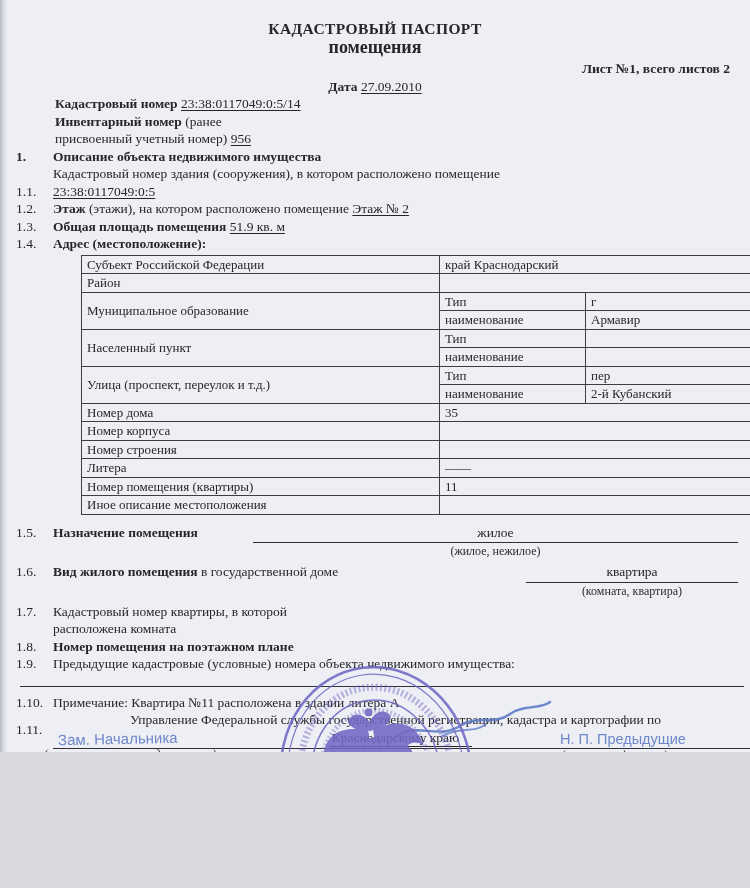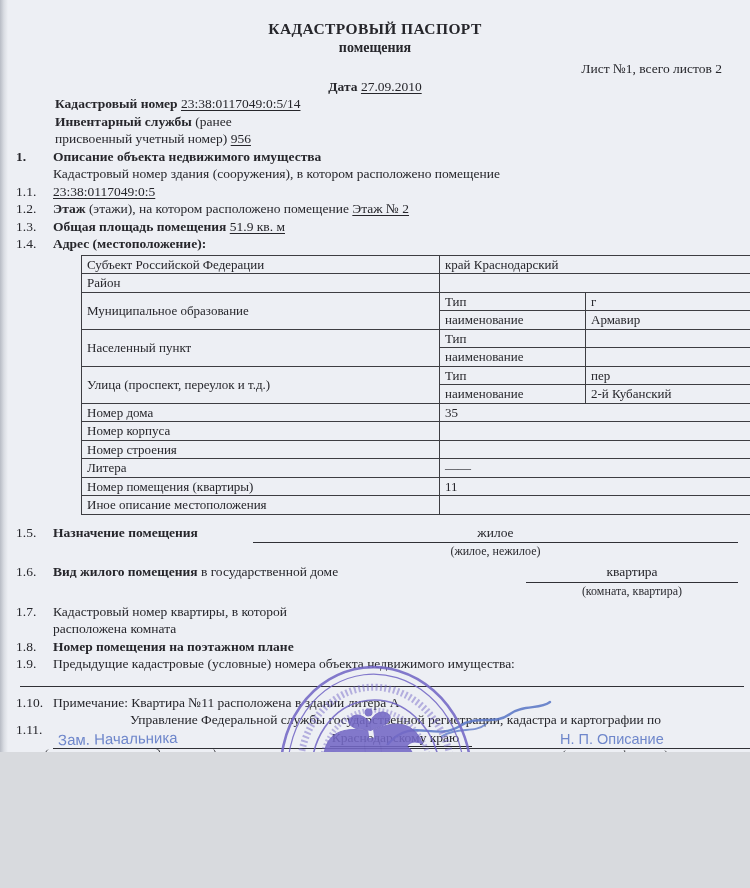--- a/index.html
+++ b/index.html
@@ -16,22 +16,22 @@
     font-size:13.5px;
     line-height:17.5px;
     overflow:hidden;
     box-sizing:border-box;
     padding-top:20px;
   }
   .b{font-weight:bold;}
   .u{text-decoration:underline;text-underline-offset:2px;text-decoration-thickness:1px;}
   .center{text-align:center;}
   .title{font-size:15.5px;font-weight:bold;letter-spacing:.4px;}
-  .subtitle{font-size:14px;font-weight:bold;margin-top:1px;}
-  .sheet{text-align:right;padding-right:28px;margin-top:4px;}
+  .subtitle{font-size:18px;font-weight:bold;margin-top:1px;}
+  .sheet{text-align:right;padding-right:20px;margin-top:4px;font-weight:bold;}
   .dateline{text-align:center;margin-top:0;}
   .lead{padding-left:55px;padding-right:0;}
   .row{display:flex;align-items:flex-start;}
   .num{flex:none;width:37px;padding-left:16px;box-sizing:content-box;}
   .cnt{flex:1;padding-right:12px;}
   
   table.addr{border-collapse:collapse;margin-left:81px;width:670px;table-layout:fixed;margin-top:2px;}
   table.addr td{border:1px solid #3d3d42;height:17.5px;padding:0 5px;font-size:13px;line-height:15px;overflow:hidden;white-space:nowrap;}
   table.addr{border:1px solid #3d3d42;}
   .c1{width:358px;} .c2{width:146px;} .c3{width:166px;}
@@ -54,21 +54,21 @@
 <body>
 
 <div class="page">
 
   <div class="center title">КАДАСТРОВЫЙ ПАСПОРТ</div>
   <div class="center subtitle">помещения</div>
   <div class="sheet">Лист №1, всего листов 2</div>
   <div class="dateline"><span class="b">Дата</span> <span class="u">27.09.2010</span></div>
 
   <div class="lead"><span class="b">Кадастровый номер</span> <span class="u">23:38:0117049:0:5/14</span></div>
-  <div class="lead"><span class="b">Инвентарный службы</span> <span>(ранее</span></div>
+  <div class="lead"><span class="b">Инвентарный номер</span> <span>(ранее</span></div>
   <div class="lead"><span>присвоенный учетный номер)</span> <span class="u">956</span></div>
 
   <div class="row">
     <div class="num b">1.</div>
     <div class="cnt b">Описание объекта недвижимого имущества</div>
   </div>
 
   <div class="row">
     <div class="num" style="align-self:flex-end;">1.1.</div>
     <div class="cnt">
@@ -210,21 +210,21 @@
   </div>
   <div class="center smallcap" style="margin-top:14px;">(наименование органа или организации)</div>
 
   <div class="abs blue" style="left:58px;top:731px;transform:rotate(-1.2deg);">Зам. Начальника</div>
   <div class="abs smallcap" style="left:44px;top:746px;font-style:italic;">(полное наименование должности)</div>
   <div class="abs blue" style="left:60px;top:758px;transform:rotate(-1.2deg);">Армавирского отдела</div>
 
   <div class="abs sigline" style="left:330px;top:746px;"></div>
   <div class="abs mp" style="left:338px;top:750px;">М.П. (подпись)</div>
 
-  <div class="abs blue" style="left:560px;top:731px;font-size:14.5px;">Н. П. Описание</div>
+  <div class="abs blue" style="left:560px;top:731px;font-size:14.5px;">Н. П. Предыдущие</div>
   <div class="abs smallcap" style="left:562px;top:747px;">(инициалы, фамилия)</div>
 
   <svg class="abs" style="left:382px;top:696px;" width="175" height="56" viewBox="0 0 175 56">
     <path d="M6 48 C30 20 52 46 78 30 C96 18 112 30 128 18 C142 8 158 14 168 6" fill="none" stroke="#5f7bc8" stroke-width="2.4" stroke-linecap="round" opacity="0.9"></path>
     <path d="M60 40 C78 30 92 38 104 28" fill="none" stroke="#5f7bc8" stroke-width="1.8" stroke-linecap="round" opacity="0.8"></path>
   </svg>
 
   <svg class="abs stamp" style="left:276px;top:660px;" width="200" height="226" viewBox="0 0 200 226">
     <g transform="rotate(-7 100 113)" stroke="#7468c6" fill="none" opacity="0.88">
       <ellipse cx="100" cy="113" rx="95" ry="106" stroke-width="2.6"></ellipse>

